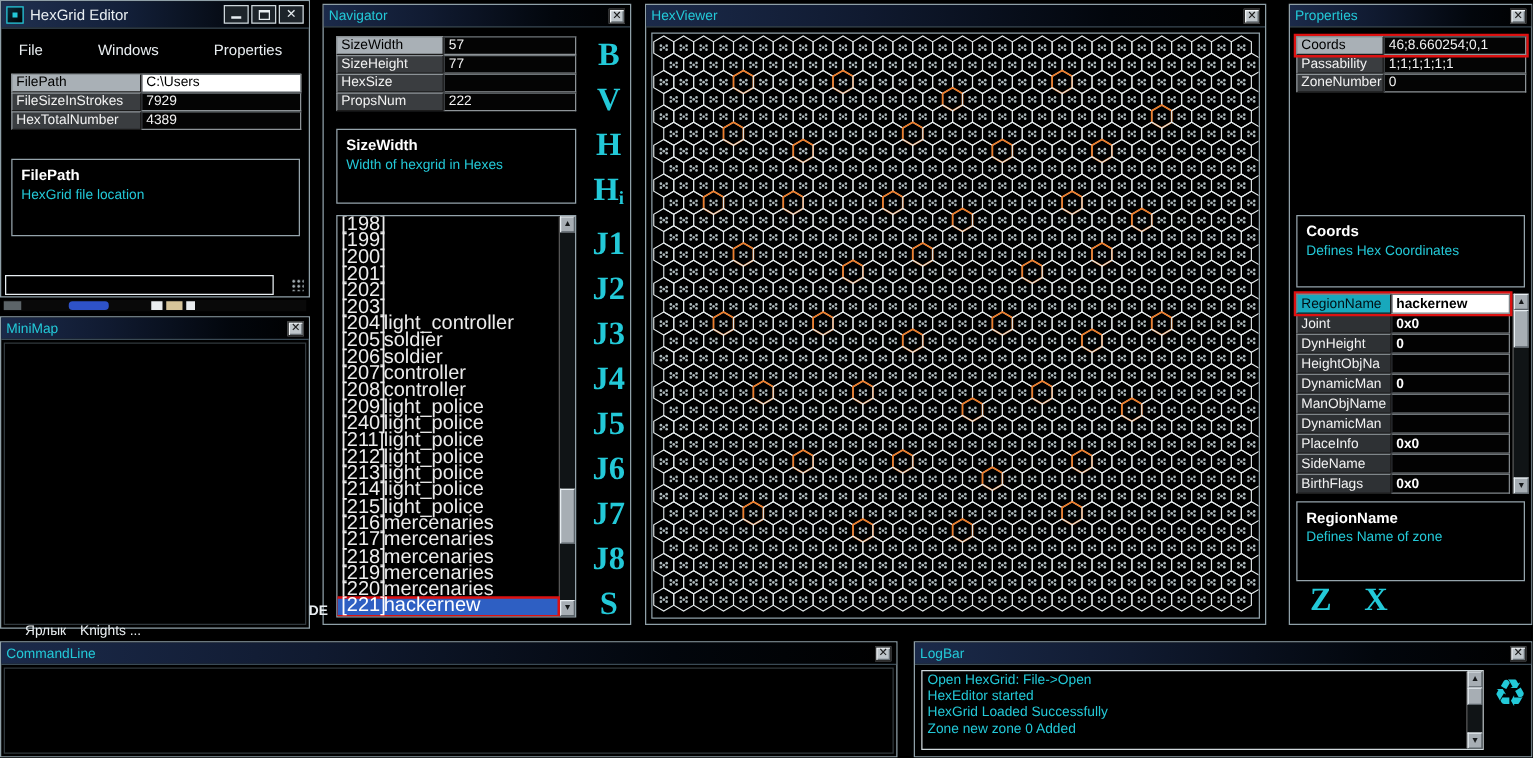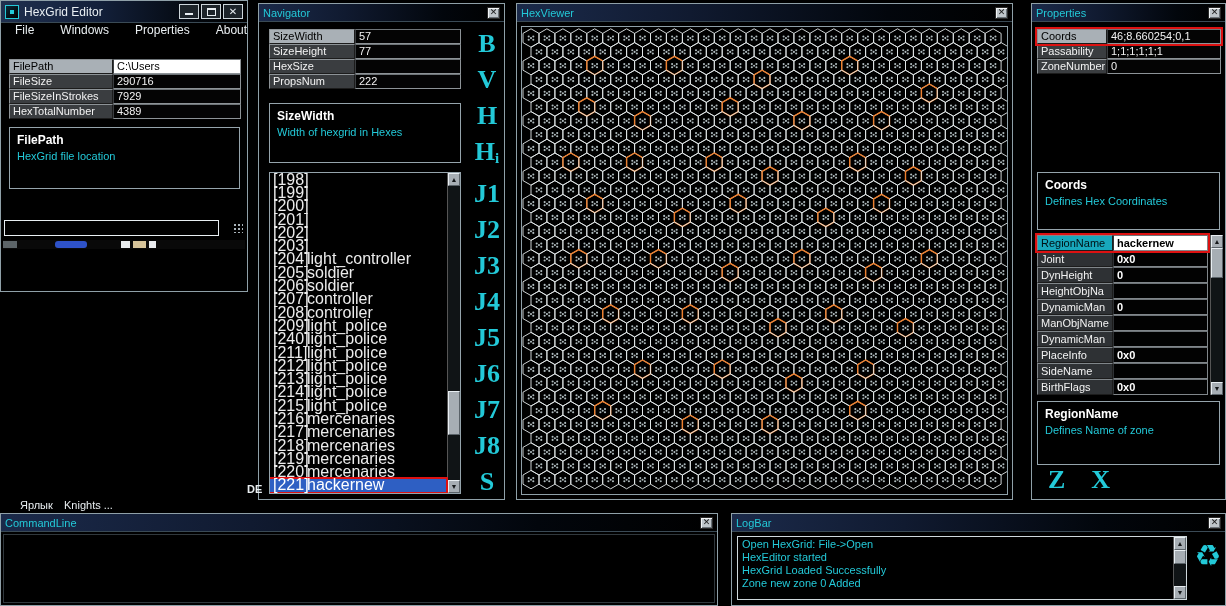--- a/index.html
+++ b/index.html
@@ -11,37 +11,37 @@
   .titlebar { position:absolute; left:0; top:0; right:0; height:18px; display:flex; align-items:center;
     background:linear-gradient(to right,#1b2a4a 0%,#101a30 35%,#02060c 75%,#000 100%);
     border-bottom:1px solid #3a4a55; padding:0 4px; }
   .titlebar .t { color:var(--accent,#23c9d8); font-size:11px; white-space:nowrap; }
   .closebox { margin-left:auto; width:13px; height:12px; background:#bfc6cb; border:1px solid #2a2a2a;
     box-shadow:inset 1px 1px 0 #f2f5f7, inset -1px -1px 0 #6a7278; position:relative; cursor:default; }
   .closebox::before { content:"✕"; position:absolute; left:0; right:0; top:-1px; text-align:center;
     font-size:9px; color:#1a1a1a; }
 
   
-  #main-win { left:0; top:0; width:248px; height:292px; }
+  #main-win { left:0; top:0; width:248px; height:238px; }
   #main-win .titlebar { height:22px;
     background:linear-gradient(to right,#20304f 0%,#13203a 40%,#03070d 80%,#000 100%); }
   #main-win .titlebar .t { color:#e8eef2; font-size:12px; }
   .appicon { width:14px; height:14px; margin-right:5px; border:1px solid var(--accent,#23c9d8);
     background:linear-gradient(135deg,#0a2a38,#000); position:relative; }
   .appicon::before { content:""; position:absolute; left:4px; top:4px; width:4px; height:4px;
     background:var(--accent,#23c9d8); }
   .winbtns { margin-left:auto; display:flex; gap:2px; }
   .winbtn { width:20px; height:15px; background:#1d242a; border:1px solid #cdd6db; position:relative; }
   .winbtn .g-min { position:absolute; left:5px; right:5px; bottom:3px; border-bottom:2px solid #e8eef2; }
   .winbtn .g-max { position:absolute; left:5px; top:3px; width:9px; height:8px; border:1px solid #e8eef2;
     border-top-width:2px; }
   .winbtn .g-close { position:absolute; left:0; right:0; top:0; text-align:center; font-size:10px;
     line-height:14px; color:#e8eef2; }
-  #menubar { position:absolute; left:0; top:22px; right:0; height:24px; display:flex; align-items:flex-start;
-    padding-left:14px; gap:26px; }
+  #menubar { position:absolute; left:0; top:22px; right:0; height:24px; display:flex; align-items:flex-end;
+    padding-left:14px; gap:44px; }
   .mitem { color:#e9eef1; font-size:12px; }
 
   
   .trow { display:flex; height:15px; }
   .tl { background:#3a3d40; color:#f2f2f2; font-size:11px; padding:0 3px; line-height:13px;
     border:1px solid; border-color:#8d9397 #1c1c1c #1c1c1c #8d9397; overflow:hidden; white-space:nowrap; }
   .tv { background:#040404; color:#f2f2f2; font-size:11px; padding:0 3px; line-height:13px; flex:1;
     border:1px solid; border-color:#6e7478 #8d9397 #8d9397 #3a3d40; overflow:hidden; white-space:nowrap; }
   .trow.sel .tl { background:#a9b0b6; color:#000; }
   .tv.light { background:#ffffff; color:#000; }
@@ -170,24 +170,20 @@
         <span class="mitem">Windows</span>
         <span class="mitem">Properties</span>
         <span class="mitem">About</span>
       </div>
     <div id="app-table">
         <div class="trow sel">
           <span class="tl">FilePath</span>
           <span class="tv light">C:\Users</span>
         </div>
         <div class="trow">
-          <span class="tl">FileSize</span>
-          <span class="tv">290716</span>
-        </div>
-        <div class="trow">
           <span class="tl">FileSizeInStrokes</span>
           <span class="tv">7929</span>
         </div>
         <div class="trow">
           <span class="tl">HexTotalNumber</span>
           <span class="tv">4389</span>
         </div>
       </div>
     <div class="desc" id="main-desc">
       <div class="dt">FilePath</div>
@@ -197,20 +193,27 @@
     <div id="main-grip"></div>
     <div id="main-strip">
       <span class="blk b1"></span>
       <span class="blk b2"></span>
       <span class="blk b3"></span>
       <span class="blk b4"></span>
       <span class="blk b5"></span>
     </div>
   </div>
 
+  <div class="window" id="minimap-win">
+    <div class="titlebar">
+      <span class="t">MiniMap</span>
+      <span class="closebox"></span>
+    </div>
+    <div class="blackpane"></div>
+  </div>
 
   <div class="window" id="nav-win">
     <div class="titlebar">
       <span class="t">Navigator</span>
       <span class="closebox"></span>
     </div>
     <div id="nav-table">
         <div class="trow sel">
           <span class="tl">SizeWidth</span>
           <span class="tv">57</span>

